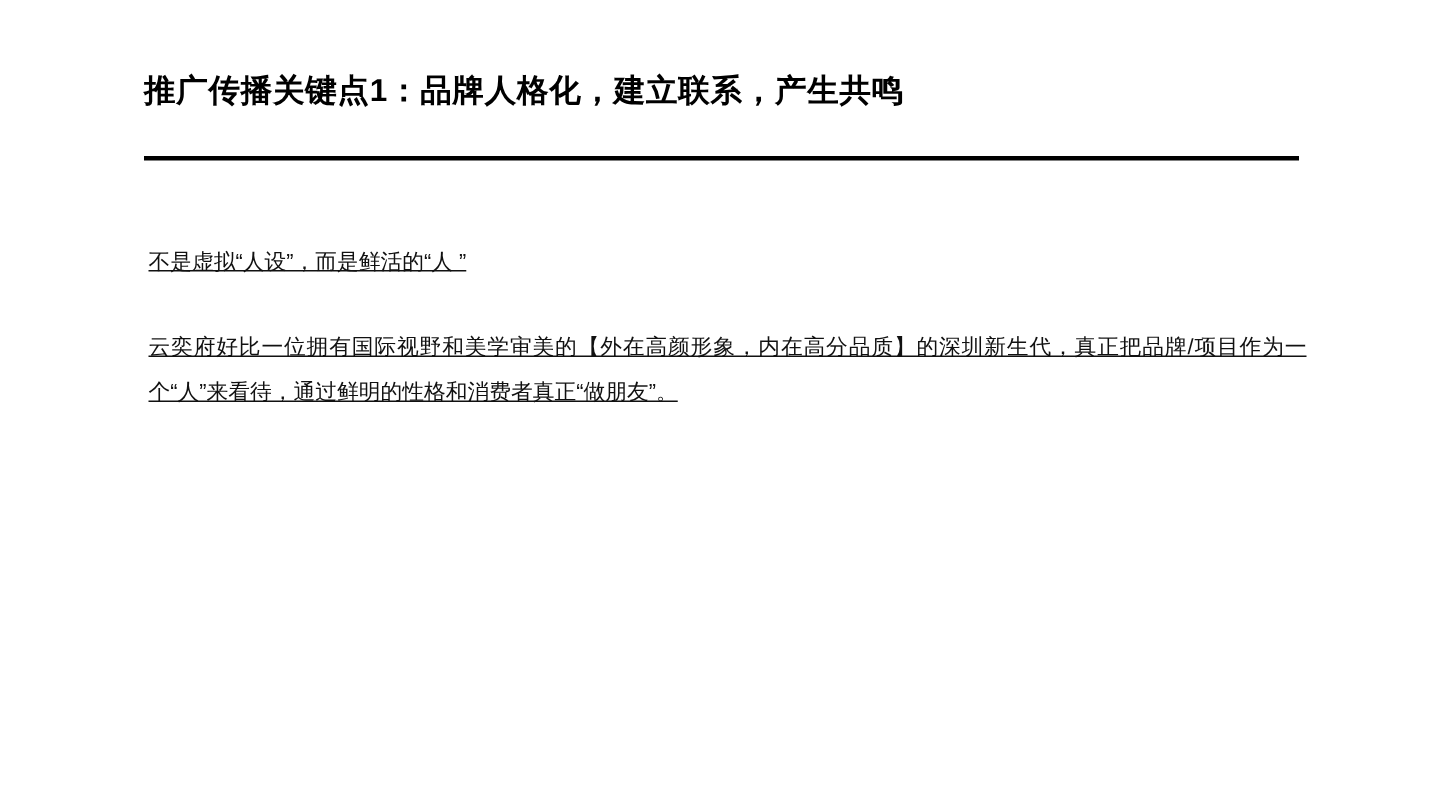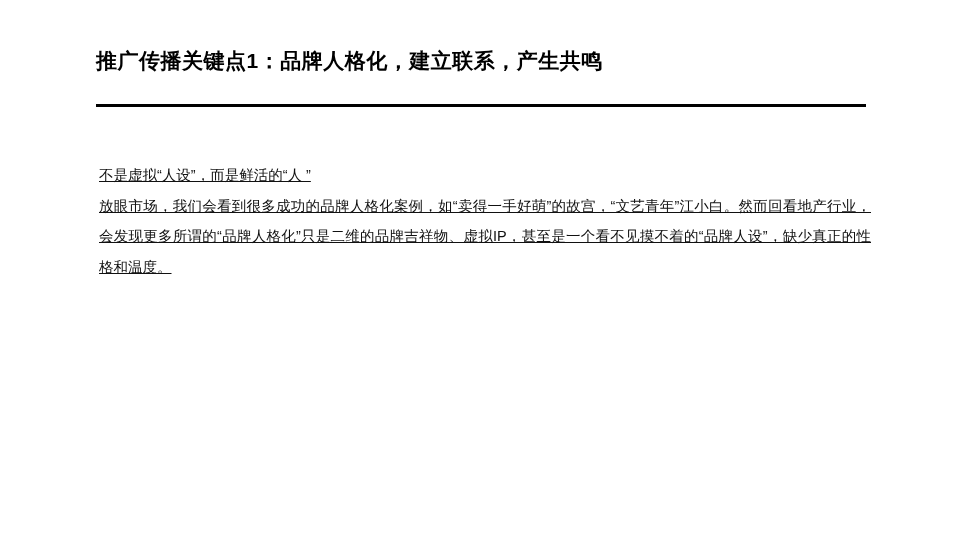--- a/index.html
+++ b/index.html
@@ -71,17 +71,17 @@
 <div class="slide">
 
   <div class="title-block">
     <div class="slide-title">推广传播关键点1：品牌人格化，建立联系，产生共鸣</div>
   </div>
 
   <div class="title-rule"></div>
 
   <div class="body-block">
     <p class="para lead">不是虚拟“人设”，而是鲜活的“人 ”</p>
-    <p class="para">放眼市场，我们会看到很多成功的品牌人格化案例，如“卖得一手好萌”的故宫，“文艺青年”江小白。然而回看地产行业，会发现更多所谓的“品牌人格化”只是二维的品牌吉祥物、虚拟IP，甚至是一个看不见摸不着的“品牌人设”，缺少真正的性格和温度。</p>
     <div class="para-gap"></div>
+    <p class="para">云奕府好比一位拥有国际视野和美学审美的【外在高颜形象，内在高分品质】的深圳新生代，真正把品牌/项目作为一个“人”来看待，通过鲜明的性格和消费者真正“做朋友”。</p>
   </div>
 
 </div>
 
 </body></html>

